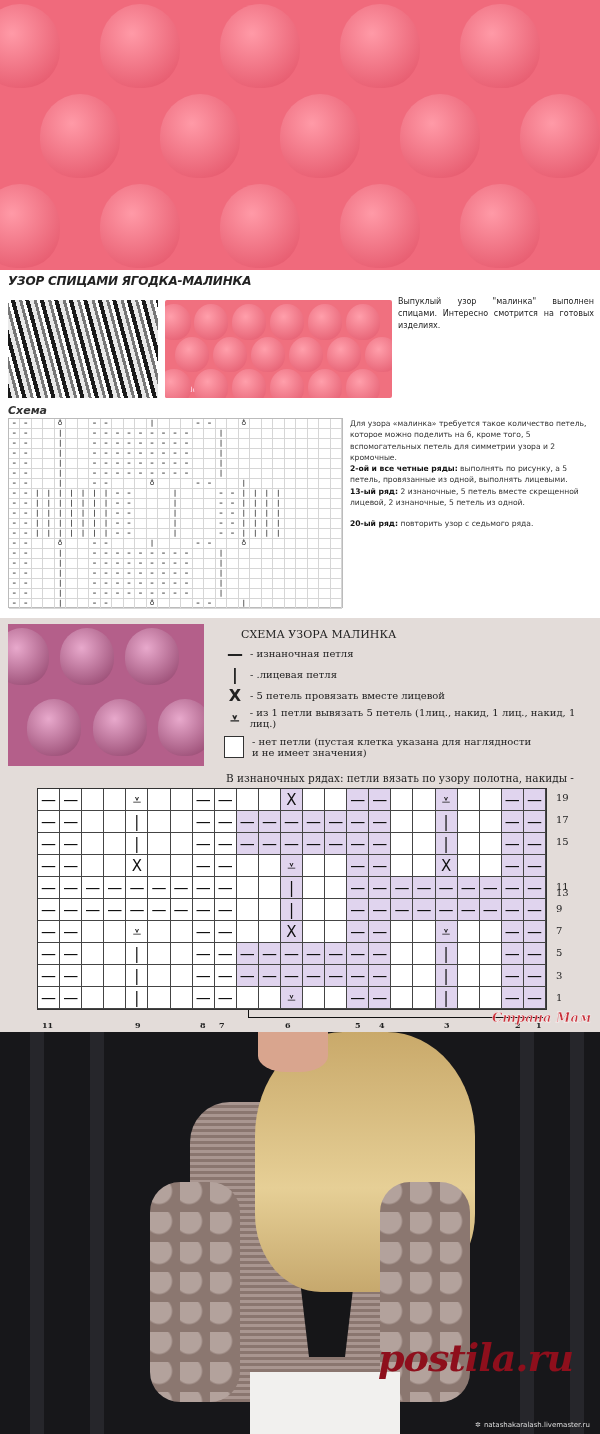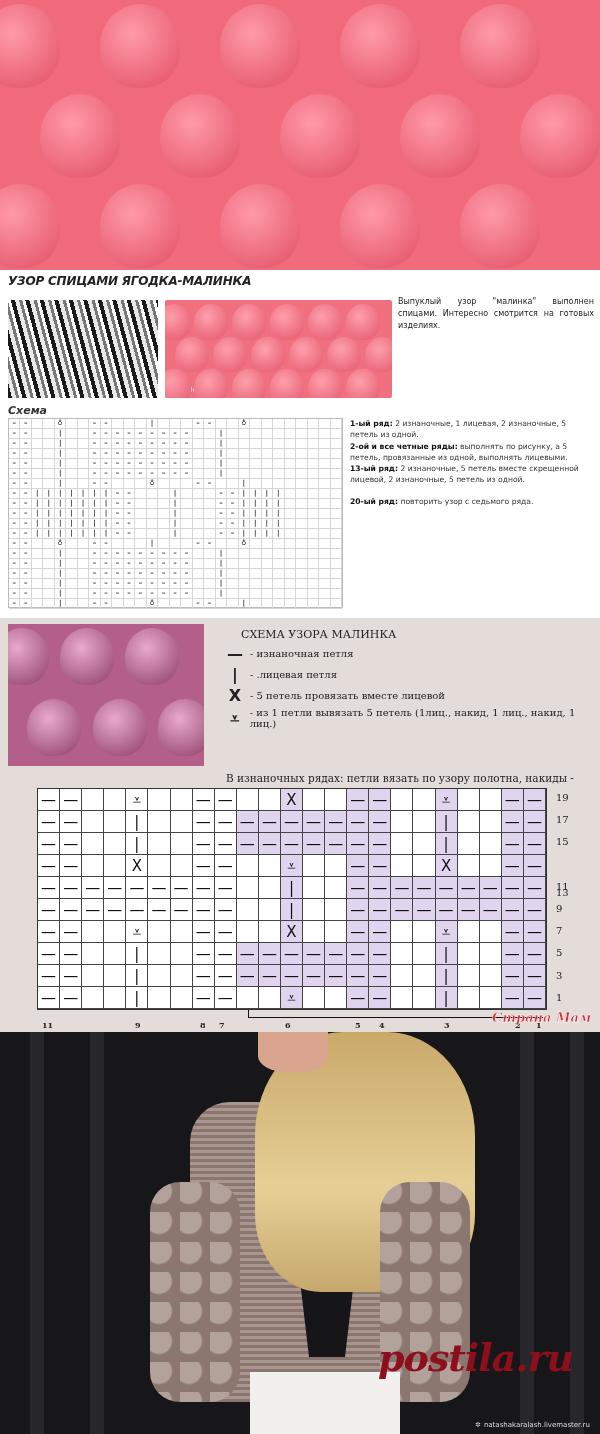--- a/index.html
+++ b/index.html
@@ -650,21 +650,21 @@
       <div></div>
       <div></div>
       <div></div>
       <div></div>
       <div></div>
       <div></div>
       <div></div>
       <div></div>
     </div>
   <div class="instr" id="instr">
-      <p><b>1-ый ряд:</b> 2 изнаночные, 1 лицевая, 2 изнаночные, 5 петель из одной.</p>
+      <p>Для узора «малинка» требуется такое количество петель, которое можно поделить на 6, кроме того, 5 вспомогательных петель для симметрии узора и 2 кромочные.</p>
       <p><b>2-ой и все четные ряды:</b> выполнять по рисунку, а 5 петель, провязанные из одной, выполнять лицевыми.</p>
       <p><b>13-ый ряд:</b> 2 изнаночные, 5 петель вместе скрещенной лицевой, 2 изнаночные, 5 петель из одной.</p>
       <p style="margin-top: 10px;"><b>20-ый ряд:</b> повторить узор с седьмого ряда.</p>
     </div>
 </section>
 
 <section class="sec" id="chart">
   <div class="chart-photo" id="purpleBerries">
       <div class="berry" style="left: -13.5px; top: 4px; width: 54px; height: 56.7px; background: radial-gradient(circle at 40% 35%, rgb(232, 169, 204), rgb(141, 61, 102));"></div>
       <div class="berry" style="left: 51.8333px; top: 4px; width: 54px; height: 56.7px; background: radial-gradient(circle at 40% 35%, rgb(232, 169, 204), rgb(141, 61, 102));"></div>
@@ -683,20 +683,27 @@
     <span class="sym">|</span>
     <span>- .лицевая петля</span>
   </div>
   <div class="legend-row" style="top:68px">
     <span class="sym">X</span>
     <span>- 5 петель провязать вместе лицевой</span>
   </div>
   <div class="legend-row" style="top:89px">
     <span class="sym">⩡</span>
     <span>- из 1 петли  вывязать 5 петель (1лиц., накид, 1 лиц., накид, 1 лиц.)</span>
+  </div>
+  <div class="legend-row" style="top:118px;align-items:flex-start">
+    <span class="legend-box"></span>
+    <span>
+      <span>- нет петли (пустая клетка указана для наглядности</span><br>
+      <span>и не имеет значения)</span>
+    </span>
   </div>
   <div class="note">В изнаночных рядах: петли вязать по узору полотна, накиды - лицевыми</div>
 
   <div class="big-grid" id="bigGrid">
       <div class="cell">—</div>
       <div class="cell">—</div>
       <div class="cell"></div>
       <div class="cell"></div>
       <div class="cell">⩡</div>
       <div class="cell"></div>

